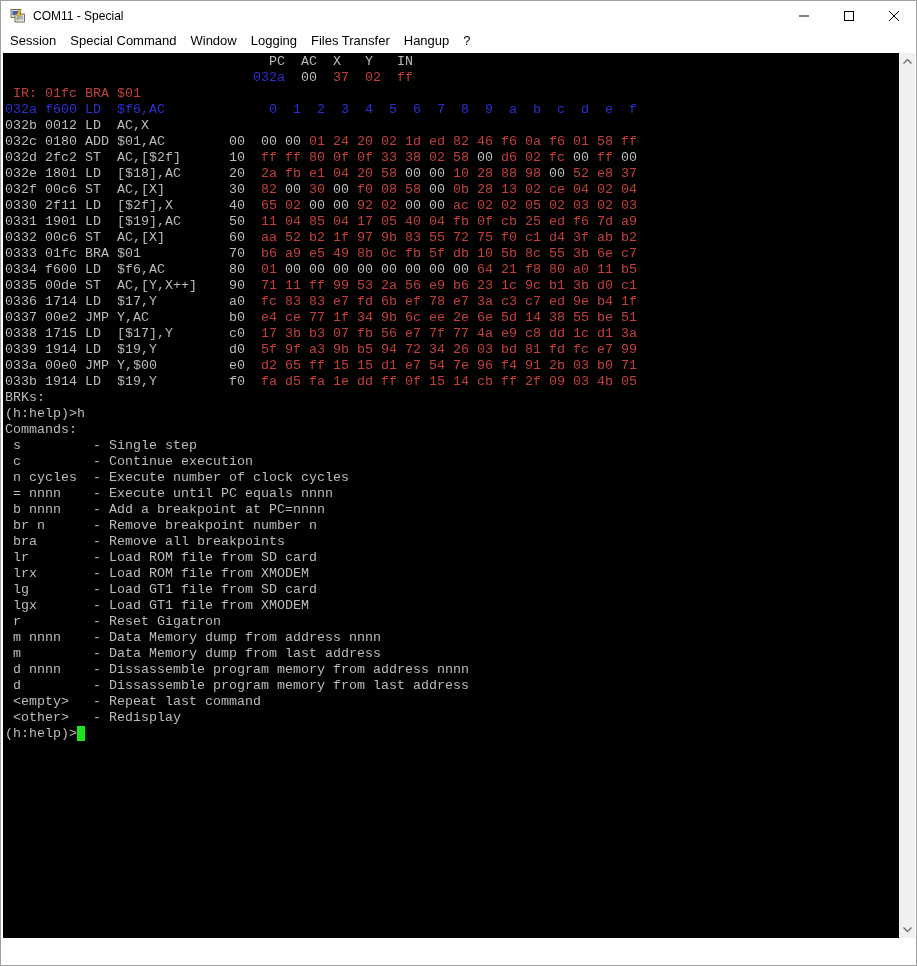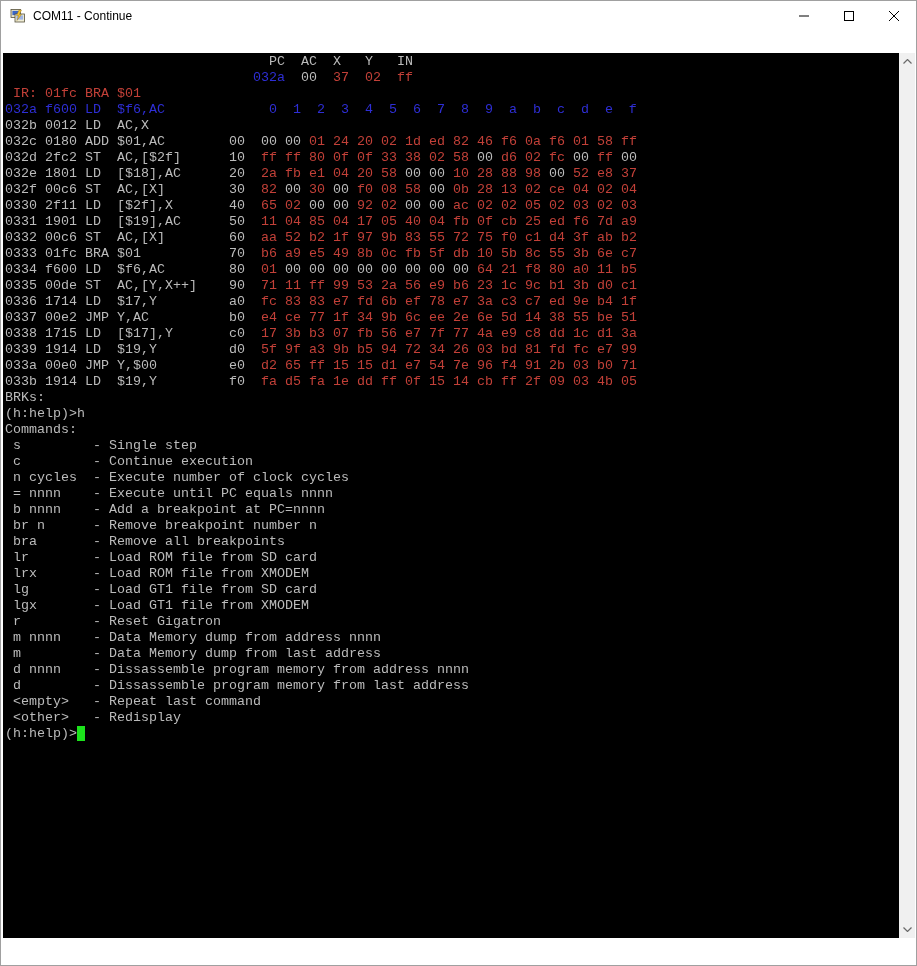--- a/index.html
+++ b/index.html
@@ -49,41 +49,50 @@
 <div class="window">
 
   <div class="titlebar">
     <svg class="app-icon" viewBox="0 0 16 16">
       <rect x="1" y="1.5" width="9.5" height="8" fill="#e9e5c8" stroke="#55503a" stroke-width="0.8"></rect>
       <rect x="2.4" y="2.9" width="6.7" height="4.2" fill="#3a66c8"></rect>
       <rect x="5" y="6" width="9.5" height="8" fill="#efecd4" stroke="#55503a" stroke-width="0.8"></rect>
       <rect x="6.4" y="7.4" width="6.7" height="4.2" fill="#9db4e6"></rect>
       <polygon points="9,2 6.5,7.5 8.5,7.5 7,12.5 11.5,6.5 9.4,6.5 11.5,2" fill="#f4c430" stroke="#8a6d1a" stroke-width="0.4"></polygon>
     </svg>
-    <span class="title-text">COM11 - Continue</span>
+    <span class="title-text">COM11 - Special</span>
     <div class="win-controls">
       <div class="wbtn">
         <svg width="10" height="10" viewBox="0 0 10 10">
             <line x1="0" y1="5" x2="10" y2="5" stroke="#000" stroke-width="1"></line>
           </svg>
       </div>
       <div class="wbtn">
         <svg width="10" height="10" viewBox="0 0 10 10">
             <rect x="0.5" y="0.5" width="9" height="9" fill="none" stroke="#000" stroke-width="1"></rect>
           </svg>
       </div>
       <div class="wbtn">
         <svg width="10" height="10" viewBox="0 0 10 10">
             <line x1="0" y1="0" x2="10" y2="10" stroke="#000" stroke-width="1"></line>
             <line x1="10" y1="0" x2="0" y2="10" stroke="#000" stroke-width="1"></line>
           </svg>
       </div>
     </div>
   </div>
 
+  <div class="menubar" id="menubar">
+      <div class="menu-item">Session</div>
+      <div class="menu-item">Special Command</div>
+      <div class="menu-item">Window</div>
+      <div class="menu-item">Logging</div>
+      <div class="menu-item">Files Transfer</div>
+      <div class="menu-item">Hangup</div>
+      <div class="menu-item">?</div>
+    </div>
 
   <div class="terminal" id="term" style="background-color: rgb(0, 0, 0);"><div class="tl"><span style="color: rgb(187, 187, 187);">                                 PC  AC  X   Y   IN</span></div><div class="tl"><span style="color: rgb(187, 187, 187);">                               </span><span style="color: rgb(46, 46, 213);">032a</span><span style="color: rgb(187, 187, 187);">  00</span><span style="color: rgb(194, 64, 56);">  37</span><span style="color: rgb(194, 64, 56);">  02</span><span style="color: rgb(194, 64, 56);">  ff</span></div><div class="tl"><span style="color: rgb(194, 64, 56);"> IR: 01fc BRA $01</span></div><div class="tl"><span style="color: rgb(46, 46, 213);">032a f600 LD  $f6,AC            </span><span style="color: rgb(46, 46, 213);"> 0  1  2  3  4  5  6  7  8  9  a  b  c  d  e  f</span></div><div class="tl"><span style="color: rgb(187, 187, 187);">032b 0012 LD  AC,X</span></div><div class="tl"><span style="color: rgb(187, 187, 187);">032c 0180 ADD $01,AC        </span><span style="color: rgb(187, 187, 187);">00  </span><span style="color: rgb(187, 187, 187);">00 </span><span style="color: rgb(187, 187, 187);">00 </span><span style="color: rgb(194, 64, 56);">01 </span><span style="color: rgb(194, 64, 56);">24 </span><span style="color: rgb(194, 64, 56);">20 </span><span style="color: rgb(194, 64, 56);">02 </span><span style="color: rgb(194, 64, 56);">1d </span><span style="color: rgb(194, 64, 56);">ed </span><span style="color: rgb(194, 64, 56);">82 </span><span style="color: rgb(194, 64, 56);">46 </span><span style="color: rgb(194, 64, 56);">f6 </span><span style="color: rgb(194, 64, 56);">0a </span><span style="color: rgb(194, 64, 56);">f6 </span><span style="color: rgb(194, 64, 56);">01 </span><span style="color: rgb(194, 64, 56);">58 </span><span style="color: rgb(194, 64, 56);">ff</span></div><div class="tl"><span style="color: rgb(187, 187, 187);">032d 2fc2 ST  AC,[$2f]      </span><span style="color: rgb(187, 187, 187);">10  </span><span style="color: rgb(194, 64, 56);">ff </span><span style="color: rgb(194, 64, 56);">ff </span><span style="color: rgb(194, 64, 56);">80 </span><span style="color: rgb(194, 64, 56);">0f </span><span style="color: rgb(194, 64, 56);">0f </span><span style="color: rgb(194, 64, 56);">33 </span><span style="color: rgb(194, 64, 56);">38 </span><span style="color: rgb(194, 64, 56);">02 </span><span style="color: rgb(194, 64, 56);">58 </span><span style="color: rgb(187, 187, 187);">00 </span><span style="color: rgb(194, 64, 56);">d6 </span><span style="color: rgb(194, 64, 56);">02 </span><span style="color: rgb(194, 64, 56);">fc </span><span style="color: rgb(187, 187, 187);">00 </span><span style="color: rgb(194, 64, 56);">ff </span><span style="color: rgb(187, 187, 187);">00</span></div><div class="tl"><span style="color: rgb(187, 187, 187);">032e 1801 LD  [$18],AC      </span><span style="color: rgb(187, 187, 187);">20  </span><span style="color: rgb(194, 64, 56);">2a </span><span style="color: rgb(194, 64, 56);">fb </span><span style="color: rgb(194, 64, 56);">e1 </span><span style="color: rgb(194, 64, 56);">04 </span><span style="color: rgb(194, 64, 56);">20 </span><span style="color: rgb(194, 64, 56);">58 </span><span style="color: rgb(187, 187, 187);">00 </span><span style="color: rgb(187, 187, 187);">00 </span><span style="color: rgb(194, 64, 56);">10 </span><span style="color: rgb(194, 64, 56);">28 </span><span style="color: rgb(194, 64, 56);">88 </span><span style="color: rgb(194, 64, 56);">98 </span><span style="color: rgb(187, 187, 187);">00 </span><span style="color: rgb(194, 64, 56);">52 </span><span style="color: rgb(194, 64, 56);">e8 </span><span style="color: rgb(194, 64, 56);">37</span></div><div class="tl"><span style="color: rgb(187, 187, 187);">032f 00c6 ST  AC,[X]        </span><span style="color: rgb(187, 187, 187);">30  </span><span style="color: rgb(194, 64, 56);">82 </span><span style="color: rgb(187, 187, 187);">00 </span><span style="color: rgb(194, 64, 56);">30 </span><span style="color: rgb(187, 187, 187);">00 </span><span style="color: rgb(194, 64, 56);">f0 </span><span style="color: rgb(194, 64, 56);">08 </span><span style="color: rgb(194, 64, 56);">58 </span><span style="color: rgb(187, 187, 187);">00 </span><span style="color: rgb(194, 64, 56);">0b </span><span style="color: rgb(194, 64, 56);">28 </span><span style="color: rgb(194, 64, 56);">13 </span><span style="color: rgb(194, 64, 56);">02 </span><span style="color: rgb(194, 64, 56);">ce </span><span style="color: rgb(194, 64, 56);">04 </span><span style="color: rgb(194, 64, 56);">02 </span><span style="color: rgb(194, 64, 56);">04</span></div><div class="tl"><span style="color: rgb(187, 187, 187);">0330 2f11 LD  [$2f],X       </span><span style="color: rgb(187, 187, 187);">40  </span><span style="color: rgb(194, 64, 56);">65 </span><span style="color: rgb(194, 64, 56);">02 </span><span style="color: rgb(187, 187, 187);">00 </span><span style="color: rgb(187, 187, 187);">00 </span><span style="color: rgb(194, 64, 56);">92 </span><span style="color: rgb(194, 64, 56);">02 </span><span style="color: rgb(187, 187, 187);">00 </span><span style="color: rgb(187, 187, 187);">00 </span><span style="color: rgb(194, 64, 56);">ac </span><span style="color: rgb(194, 64, 56);">02 </span><span style="color: rgb(194, 64, 56);">02 </span><span style="color: rgb(194, 64, 56);">05 </span><span style="color: rgb(194, 64, 56);">02 </span><span style="color: rgb(194, 64, 56);">03 </span><span style="color: rgb(194, 64, 56);">02 </span><span style="color: rgb(194, 64, 56);">03</span></div><div class="tl"><span style="color: rgb(187, 187, 187);">0331 1901 LD  [$19],AC      </span><span style="color: rgb(187, 187, 187);">50  </span><span style="color: rgb(194, 64, 56);">11 </span><span style="color: rgb(194, 64, 56);">04 </span><span style="color: rgb(194, 64, 56);">85 </span><span style="color: rgb(194, 64, 56);">04 </span><span style="color: rgb(194, 64, 56);">17 </span><span style="color: rgb(194, 64, 56);">05 </span><span style="color: rgb(194, 64, 56);">40 </span><span style="color: rgb(194, 64, 56);">04 </span><span style="color: rgb(194, 64, 56);">fb </span><span style="color: rgb(194, 64, 56);">0f </span><span style="color: rgb(194, 64, 56);">cb </span><span style="color: rgb(194, 64, 56);">25 </span><span style="color: rgb(194, 64, 56);">ed </span><span style="color: rgb(194, 64, 56);">f6 </span><span style="color: rgb(194, 64, 56);">7d </span><span style="color: rgb(194, 64, 56);">a9</span></div><div class="tl"><span style="color: rgb(187, 187, 187);">0332 00c6 ST  AC,[X]        </span><span style="color: rgb(187, 187, 187);">60  </span><span style="color: rgb(194, 64, 56);">aa </span><span style="color: rgb(194, 64, 56);">52 </span><span style="color: rgb(194, 64, 56);">b2 </span><span style="color: rgb(194, 64, 56);">1f </span><span style="color: rgb(194, 64, 56);">97 </span><span style="color: rgb(194, 64, 56);">9b </span><span style="color: rgb(194, 64, 56);">83 </span><span style="color: rgb(194, 64, 56);">55 </span><span style="color: rgb(194, 64, 56);">72 </span><span style="color: rgb(194, 64, 56);">75 </span><span style="color: rgb(194, 64, 56);">f0 </span><span style="color: rgb(194, 64, 56);">c1 </span><span style="color: rgb(194, 64, 56);">d4 </span><span style="color: rgb(194, 64, 56);">3f </span><span style="color: rgb(194, 64, 56);">ab </span><span style="color: rgb(194, 64, 56);">b2</span></div><div class="tl"><span style="color: rgb(187, 187, 187);">0333 01fc BRA $01           </span><span style="color: rgb(187, 187, 187);">70  </span><span style="color: rgb(194, 64, 56);">b6 </span><span style="color: rgb(194, 64, 56);">a9 </span><span style="color: rgb(194, 64, 56);">e5 </span><span style="color: rgb(194, 64, 56);">49 </span><span style="color: rgb(194, 64, 56);">8b </span><span style="color: rgb(194, 64, 56);">0c </span><span style="color: rgb(194, 64, 56);">fb </span><span style="color: rgb(194, 64, 56);">5f </span><span style="color: rgb(194, 64, 56);">db </span><span style="color: rgb(194, 64, 56);">10 </span><span style="color: rgb(194, 64, 56);">5b </span><span style="color: rgb(194, 64, 56);">8c </span><span style="color: rgb(194, 64, 56);">55 </span><span style="color: rgb(194, 64, 56);">3b </span><span style="color: rgb(194, 64, 56);">6e </span><span style="color: rgb(194, 64, 56);">c7</span></div><div class="tl"><span style="color: rgb(187, 187, 187);">0334 f600 LD  $f6,AC        </span><span style="color: rgb(187, 187, 187);">80  </span><span style="color: rgb(194, 64, 56);">01 </span><span style="color: rgb(187, 187, 187);">00 </span><span style="color: rgb(187, 187, 187);">00 </span><span style="color: rgb(187, 187, 187);">00 </span><span style="color: rgb(187, 187, 187);">00 </span><span style="color: rgb(187, 187, 187);">00 </span><span style="color: rgb(187, 187, 187);">00 </span><span style="color: rgb(187, 187, 187);">00 </span><span style="color: rgb(187, 187, 187);">00 </span><span style="color: rgb(194, 64, 56);">64 </span><span style="color: rgb(194, 64, 56);">21 </span><span style="color: rgb(194, 64, 56);">f8 </span><span style="color: rgb(194, 64, 56);">80 </span><span style="color: rgb(194, 64, 56);">a0 </span><span style="color: rgb(194, 64, 56);">11 </span><span style="color: rgb(194, 64, 56);">b5</span></div><div class="tl"><span style="color: rgb(187, 187, 187);">0335 00de ST  AC,[Y,X++]    </span><span style="color: rgb(187, 187, 187);">90  </span><span style="color: rgb(194, 64, 56);">71 </span><span style="color: rgb(194, 64, 56);">11 </span><span style="color: rgb(194, 64, 56);">ff </span><span style="color: rgb(194, 64, 56);">99 </span><span style="color: rgb(194, 64, 56);">53 </span><span style="color: rgb(194, 64, 56);">2a </span><span style="color: rgb(194, 64, 56);">56 </span><span style="color: rgb(194, 64, 56);">e9 </span><span style="color: rgb(194, 64, 56);">b6 </span><span style="color: rgb(194, 64, 56);">23 </span><span style="color: rgb(194, 64, 56);">1c </span><span style="color: rgb(194, 64, 56);">9c </span><span style="color: rgb(194, 64, 56);">b1 </span><span style="color: rgb(194, 64, 56);">3b </span><span style="color: rgb(194, 64, 56);">d0 </span><span style="color: rgb(194, 64, 56);">c1</span></div><div class="tl"><span style="color: rgb(187, 187, 187);">0336 1714 LD  $17,Y         </span><span style="color: rgb(187, 187, 187);">a0  </span><span style="color: rgb(194, 64, 56);">fc </span><span style="color: rgb(194, 64, 56);">83 </span><span style="color: rgb(194, 64, 56);">83 </span><span style="color: rgb(194, 64, 56);">e7 </span><span style="color: rgb(194, 64, 56);">fd </span><span style="color: rgb(194, 64, 56);">6b </span><span style="color: rgb(194, 64, 56);">ef </span><span style="color: rgb(194, 64, 56);">78 </span><span style="color: rgb(194, 64, 56);">e7 </span><span style="color: rgb(194, 64, 56);">3a </span><span style="color: rgb(194, 64, 56);">c3 </span><span style="color: rgb(194, 64, 56);">c7 </span><span style="color: rgb(194, 64, 56);">ed </span><span style="color: rgb(194, 64, 56);">9e </span><span style="color: rgb(194, 64, 56);">b4 </span><span style="color: rgb(194, 64, 56);">1f</span></div><div class="tl"><span style="color: rgb(187, 187, 187);">0337 00e2 JMP Y,AC          </span><span style="color: rgb(187, 187, 187);">b0  </span><span style="color: rgb(194, 64, 56);">e4 </span><span style="color: rgb(194, 64, 56);">ce </span><span style="color: rgb(194, 64, 56);">77 </span><span style="color: rgb(194, 64, 56);">1f </span><span style="color: rgb(194, 64, 56);">34 </span><span style="color: rgb(194, 64, 56);">9b </span><span style="color: rgb(194, 64, 56);">6c </span><span style="color: rgb(194, 64, 56);">ee </span><span style="color: rgb(194, 64, 56);">2e </span><span style="color: rgb(194, 64, 56);">6e </span><span style="color: rgb(194, 64, 56);">5d </span><span style="color: rgb(194, 64, 56);">14 </span><span style="color: rgb(194, 64, 56);">38 </span><span style="color: rgb(194, 64, 56);">55 </span><span style="color: rgb(194, 64, 56);">be </span><span style="color: rgb(194, 64, 56);">51</span></div><div class="tl"><span style="color: rgb(187, 187, 187);">0338 1715 LD  [$17],Y       </span><span style="color: rgb(187, 187, 187);">c0  </span><span style="color: rgb(194, 64, 56);">17 </span><span style="color: rgb(194, 64, 56);">3b </span><span style="color: rgb(194, 64, 56);">b3 </span><span style="color: rgb(194, 64, 56);">07 </span><span style="color: rgb(194, 64, 56);">fb </span><span style="color: rgb(194, 64, 56);">56 </span><span style="color: rgb(194, 64, 56);">e7 </span><span style="color: rgb(194, 64, 56);">7f </span><span style="color: rgb(194, 64, 56);">77 </span><span style="color: rgb(194, 64, 56);">4a </span><span style="color: rgb(194, 64, 56);">e9 </span><span style="color: rgb(194, 64, 56);">c8 </span><span style="color: rgb(194, 64, 56);">dd </span><span style="color: rgb(194, 64, 56);">1c </span><span style="color: rgb(194, 64, 56);">d1 </span><span style="color: rgb(194, 64, 56);">3a</span></div><div class="tl"><span style="color: rgb(187, 187, 187);">0339 1914 LD  $19,Y         </span><span style="color: rgb(187, 187, 187);">d0  </span><span style="color: rgb(194, 64, 56);">5f </span><span style="color: rgb(194, 64, 56);">9f </span><span style="color: rgb(194, 64, 56);">a3 </span><span style="color: rgb(194, 64, 56);">9b </span><span style="color: rgb(194, 64, 56);">b5 </span><span style="color: rgb(194, 64, 56);">94 </span><span style="color: rgb(194, 64, 56);">72 </span><span style="color: rgb(194, 64, 56);">34 </span><span style="color: rgb(194, 64, 56);">26 </span><span style="color: rgb(194, 64, 56);">03 </span><span style="color: rgb(194, 64, 56);">bd </span><span style="color: rgb(194, 64, 56);">81 </span><span style="color: rgb(194, 64, 56);">fd </span><span style="color: rgb(194, 64, 56);">fc </span><span style="color: rgb(194, 64, 56);">e7 </span><span style="color: rgb(194, 64, 56);">99</span></div><div class="tl"><span style="color: rgb(187, 187, 187);">033a 00e0 JMP Y,$00         </span><span style="color: rgb(187, 187, 187);">e0  </span><span style="color: rgb(194, 64, 56);">d2 </span><span style="color: rgb(194, 64, 56);">65 </span><span style="color: rgb(194, 64, 56);">ff </span><span style="color: rgb(194, 64, 56);">15 </span><span style="color: rgb(194, 64, 56);">15 </span><span style="color: rgb(194, 64, 56);">d1 </span><span style="color: rgb(194, 64, 56);">e7 </span><span style="color: rgb(194, 64, 56);">54 </span><span style="color: rgb(194, 64, 56);">7e </span><span style="color: rgb(194, 64, 56);">96 </span><span style="color: rgb(194, 64, 56);">f4 </span><span style="color: rgb(194, 64, 56);">91 </span><span style="color: rgb(194, 64, 56);">2b </span><span style="color: rgb(194, 64, 56);">03 </span><span style="color: rgb(194, 64, 56);">b0 </span><span style="color: rgb(194, 64, 56);">71</span></div><div class="tl"><span style="color: rgb(187, 187, 187);">033b 1914 LD  $19,Y         </span><span style="color: rgb(187, 187, 187);">f0  </span><span style="color: rgb(194, 64, 56);">fa </span><span style="color: rgb(194, 64, 56);">d5 </span><span style="color: rgb(194, 64, 56);">fa </span><span style="color: rgb(194, 64, 56);">1e </span><span style="color: rgb(194, 64, 56);">dd </span><span style="color: rgb(194, 64, 56);">ff </span><span style="color: rgb(194, 64, 56);">0f </span><span style="color: rgb(194, 64, 56);">15 </span><span style="color: rgb(194, 64, 56);">14 </span><span style="color: rgb(194, 64, 56);">cb </span><span style="color: rgb(194, 64, 56);">ff </span><span style="color: rgb(194, 64, 56);">2f </span><span style="color: rgb(194, 64, 56);">09 </span><span style="color: rgb(194, 64, 56);">03 </span><span style="color: rgb(194, 64, 56);">4b </span><span style="color: rgb(194, 64, 56);">05</span></div><div class="tl"><span style="color: rgb(187, 187, 187);">BRKs:</span></div><div class="tl"><span style="color: rgb(187, 187, 187);">(h:help)&gt;h</span></div><div class="tl"><span style="color: rgb(187, 187, 187);">Commands:</span></div><div class="tl"><span style="color: rgb(187, 187, 187);"> s         - Single step</span></div><div class="tl"><span style="color: rgb(187, 187, 187);"> c         - Continue execution</span></div><div class="tl"><span style="color: rgb(187, 187, 187);"> n cycles  - Execute number of clock cycles</span></div><div class="tl"><span style="color: rgb(187, 187, 187);"> = nnnn    - Execute until PC equals nnnn</span></div><div class="tl"><span style="color: rgb(187, 187, 187);"> b nnnn    - Add a breakpoint at PC=nnnn</span></div><div class="tl"><span style="color: rgb(187, 187, 187);"> br n      - Remove breakpoint number n</span></div><div class="tl"><span style="color: rgb(187, 187, 187);"> bra       - Remove all breakpoints</span></div><div class="tl"><span style="color: rgb(187, 187, 187);"> lr        - Load ROM file from SD card</span></div><div class="tl"><span style="color: rgb(187, 187, 187);"> lrx       - Load ROM file from XMODEM</span></div><div class="tl"><span style="color: rgb(187, 187, 187);"> lg        - Load GT1 file from SD card</span></div><div class="tl"><span style="color: rgb(187, 187, 187);"> lgx       - Load GT1 file from XMODEM</span></div><div class="tl"><span style="color: rgb(187, 187, 187);"> r         - Reset Gigatron</span></div><div class="tl"><span style="color: rgb(187, 187, 187);"> m nnnn    - Data Memory dump from address nnnn</span></div><div class="tl"><span style="color: rgb(187, 187, 187);"> m         - Data Memory dump from last address</span></div><div class="tl"><span style="color: rgb(187, 187, 187);"> d nnnn    - Dissassemble program memory from address nnnn</span></div><div class="tl"><span style="color: rgb(187, 187, 187);"> d         - Dissassemble program memory from last address</span></div><div class="tl"><span style="color: rgb(187, 187, 187);"> &lt;empty&gt;   - Repeat last command</span></div><div class="tl"><span style="color: rgb(187, 187, 187);"> &lt;other&gt;   - Redisplay</span></div><div class="tl"><span style="color: rgb(187, 187, 187);">(h:help)&gt;</span><span style="color: rgb(187, 187, 187); background-color: rgb(28, 227, 28);"> </span></div></div>
 
   <div class="scrollbar">
     <div class="sb-arrow">
       <svg width="9" height="5" viewBox="0 0 9 5">
           <polyline points="0.5,4.5 4.5,0.5 8.5,4.5" fill="none" stroke="#6a6a6a" stroke-width="1.2"></polyline>
         </svg>
     </div>
     <div class="sb-track"></div>

